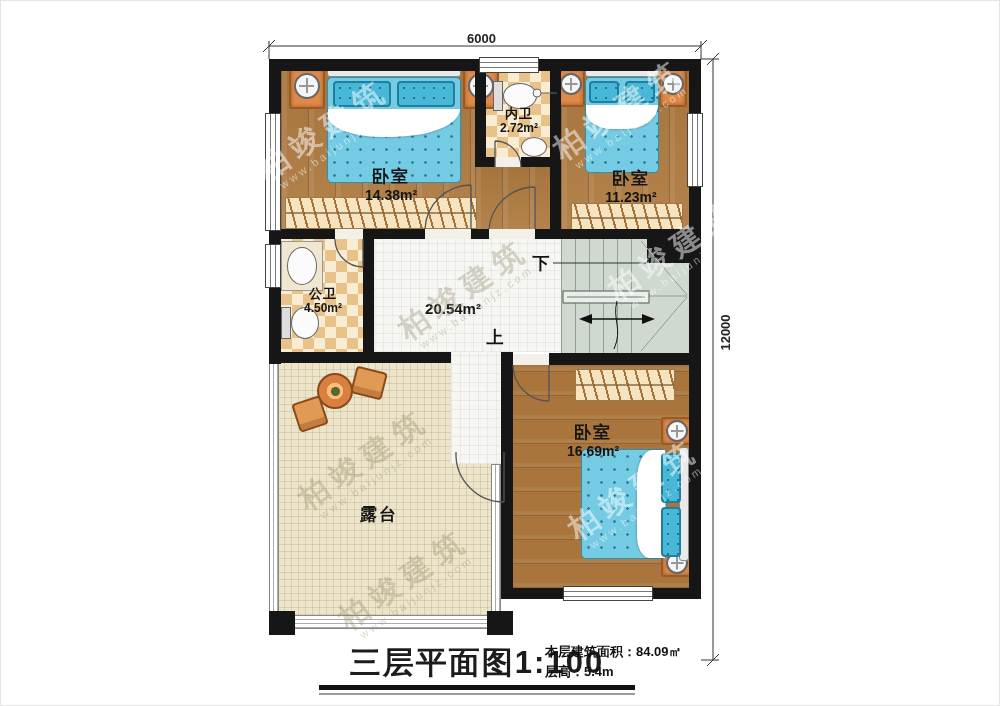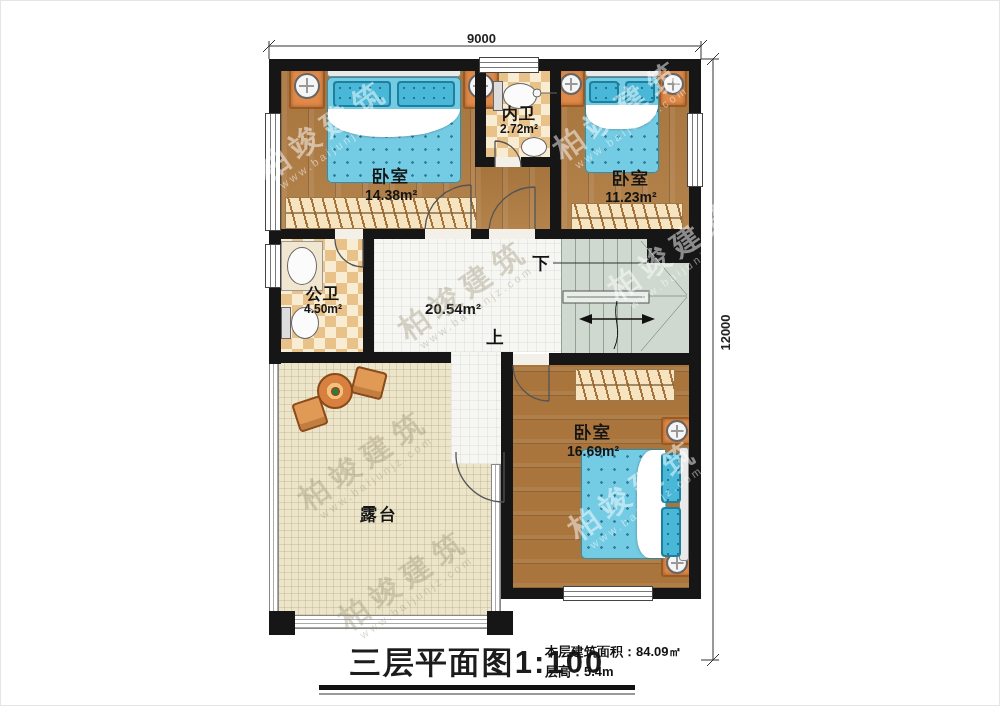--- a/index.html
+++ b/index.html
@@ -57,21 +57,21 @@
   .tbl{border-radius:50%;background:radial-gradient(circle,#f0c27a 0 36%,#d8803f 37% 100%);border:2px solid #8a4a1a;}
   .flower{border-radius:50%;background:#2e7d32;box-shadow:0 0 0 1px #c62828;}
   .chair{background:#e09a55;border:2px solid #8a4a1a;border-radius:4px;box-shadow:inset 0 -6px 0 rgba(138,74,26,.35);}
   .rail-h{position:absolute;background:repeating-linear-gradient(180deg,#fff 0 3px,#aaa 3px 4px);border:1px solid #888;z-index:35;box-sizing:border-box;}
   .rail-v{position:absolute;background:repeating-linear-gradient(90deg,#fff 0 3px,#aaa 3px 4px);border:1px solid #888;z-index:35;box-sizing:border-box;}
 
   
   .room-label{position:absolute;transform:translate(-50%,-50%);text-align:center;color:#141414;font-weight:bold;line-height:1.15;white-space:nowrap;z-index:60;}
   .room-label .nm{font-size:17px;letter-spacing:2px;}
   .room-label .ar{font-size:14px;}
-  .room-label.sm .nm{font-size:16px;letter-spacing:1px;}
+  .room-label.sm .nm{font-size:13px;letter-spacing:1px;}
   .room-label.sm .ar{font-size:12px;}
   .dirlabel{position:absolute;transform:translate(-50%,-50%);font-size:17px;font-weight:bold;color:#111;z-index:60;}
   .dim{position:absolute;font-size:13px;font-weight:bold;color:#222;z-index:60;}
   .dim.rot{transform:rotate(-90deg);transform-origin:center;}
 
   
   #overlay{position:absolute;left:0;top:0;z-index:70;pointer-events:none;}
 
   
   .wm{position:absolute;transform:rotate(-35deg);z-index:80;pointer-events:none;text-align:center;line-height:1.1;}
@@ -209,21 +209,21 @@
   <div class="room-label" style="left:592px;top:440px;">
     <div class="nm">卧室</div>
     <div class="ar">16.69m²</div>
   </div>
   <div class="room-label" style="left:378px;top:514px;">
     <div class="nm">露台</div>
   </div>
   <div class="dirlabel" style="left:494px;top:336px;">上</div>
   <div class="dirlabel" style="left:540px;top:262px;">下</div>
 
-  <div class="dim" style="left:466px;top:30px;">9000</div>
+  <div class="dim" style="left:466px;top:30px;">6000</div>
   <div class="dim rot" style="left:706px;top:324px;">12000</div>
 
   <svg id="overlay" width="1000" height="706" viewBox="0 0 1000 706">
     <g stroke="#333" stroke-width="1" fill="none">
       <path d="M268,45 L700,45"></path>
       <path d="M268,58 L268,40"></path>
         <path d="M700,58 L700,40"></path>
       <path d="M262,51 L274,39"></path>
         <path d="M694,51 L706,39"></path>
       <path d="M712,58 L712,659"></path>

